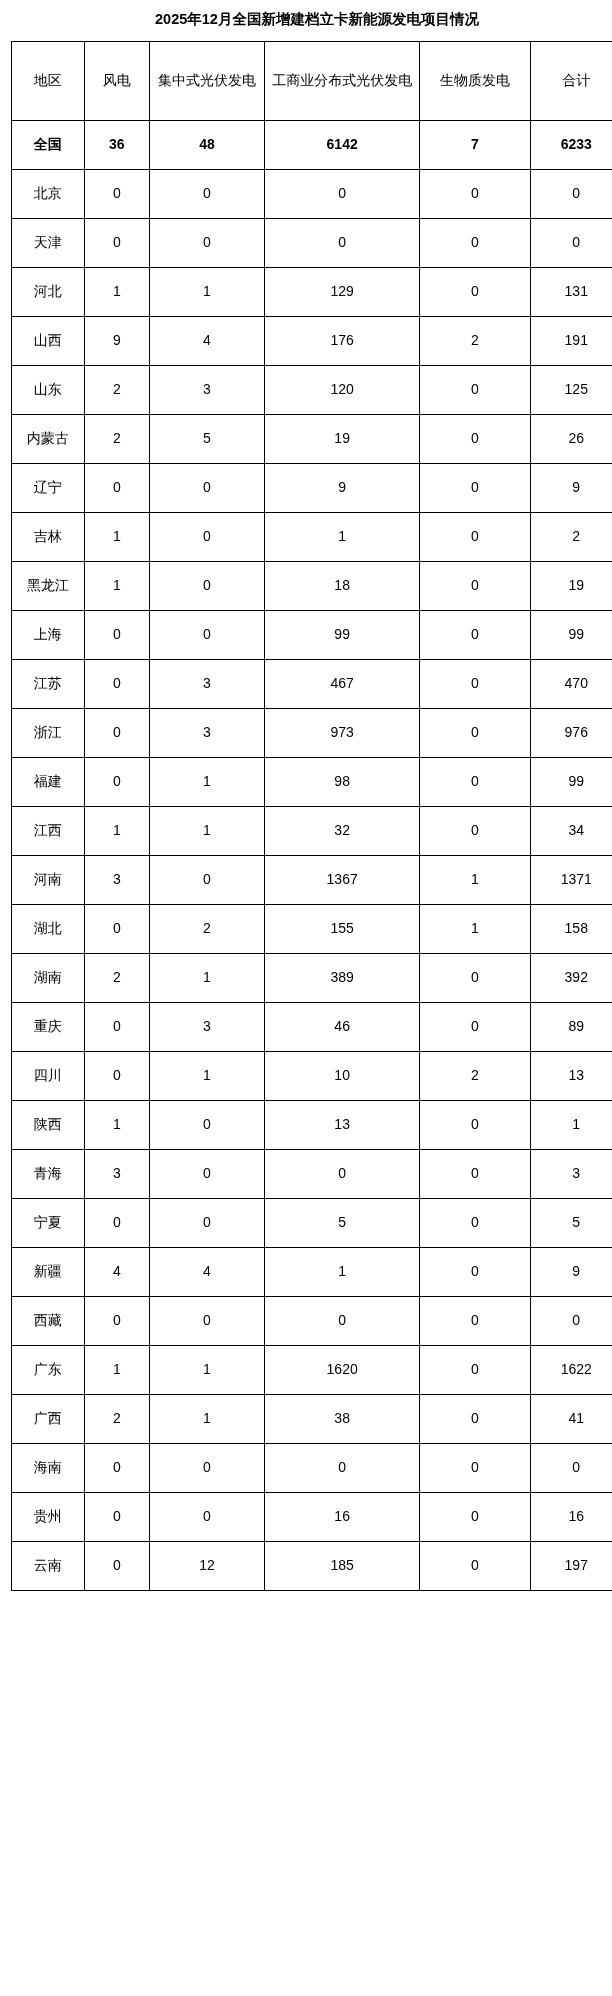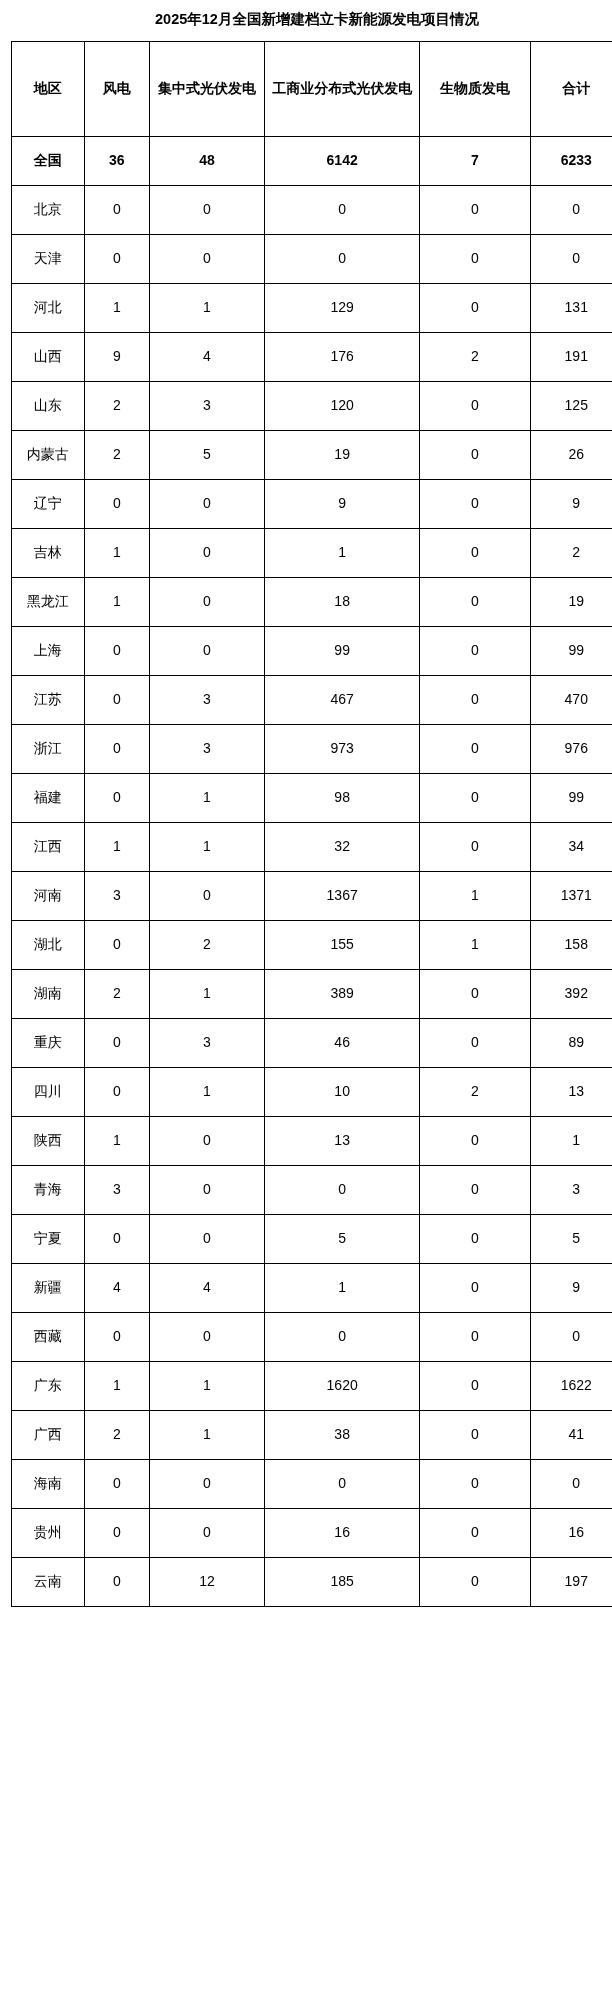--- a/index.html
+++ b/index.html
@@ -36,23 +36,23 @@
     border: 1px solid #000000;
     text-align: center;
     vertical-align: middle;
     font-size: 14px;
     line-height: 1.25;
     padding: 0;
     height: 48px;
     word-break: break-all;
   }
   table.data-table thead th {
-    font-weight: bold;
+    font-weight: normal;
     height: 62px;
-    padding: 16px 4px;
+    padding: 8px 4px;
   }
   tr.total-row td {
     font-weight: bold;
   }
   tr.total-row td.region-cell {
     font-weight: bold;
     text-align: center;
   }
   td.region-cell {
     font-weight: normal;

